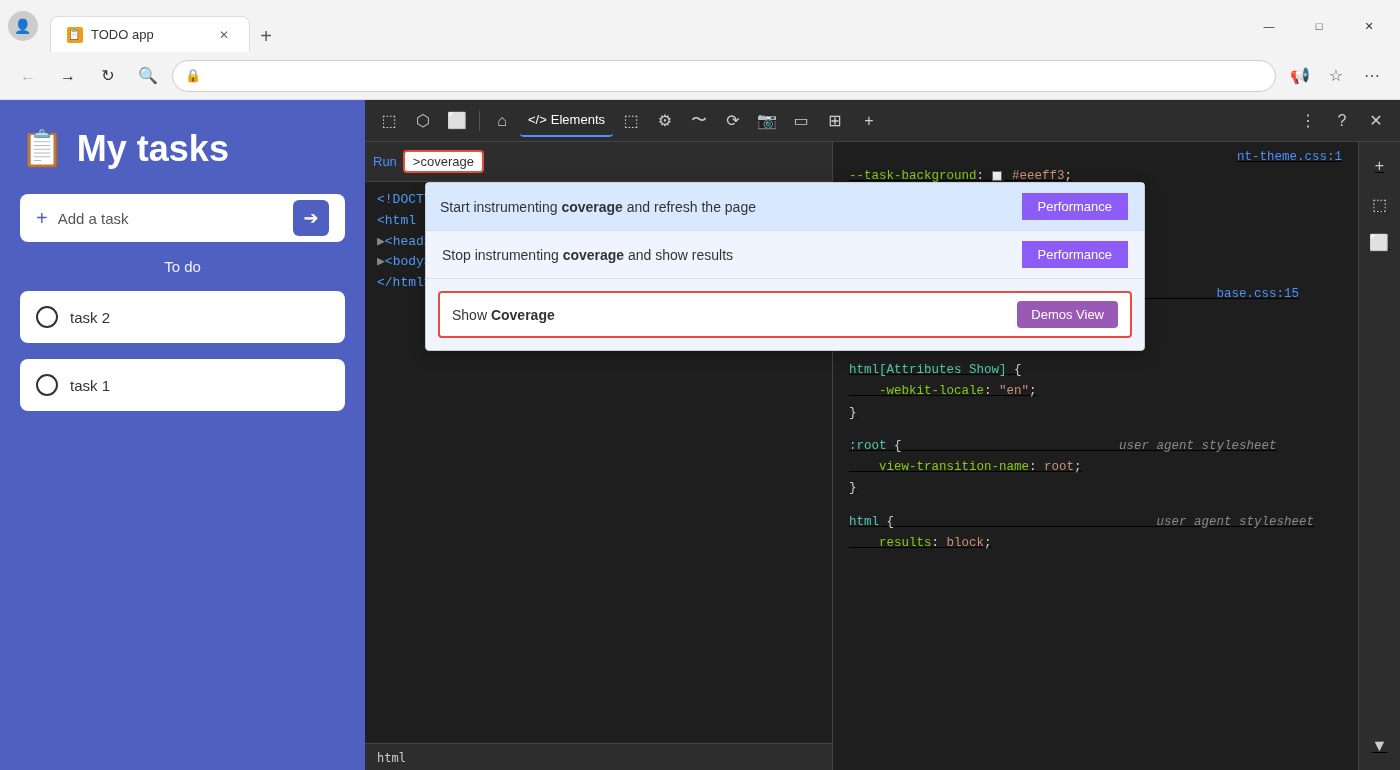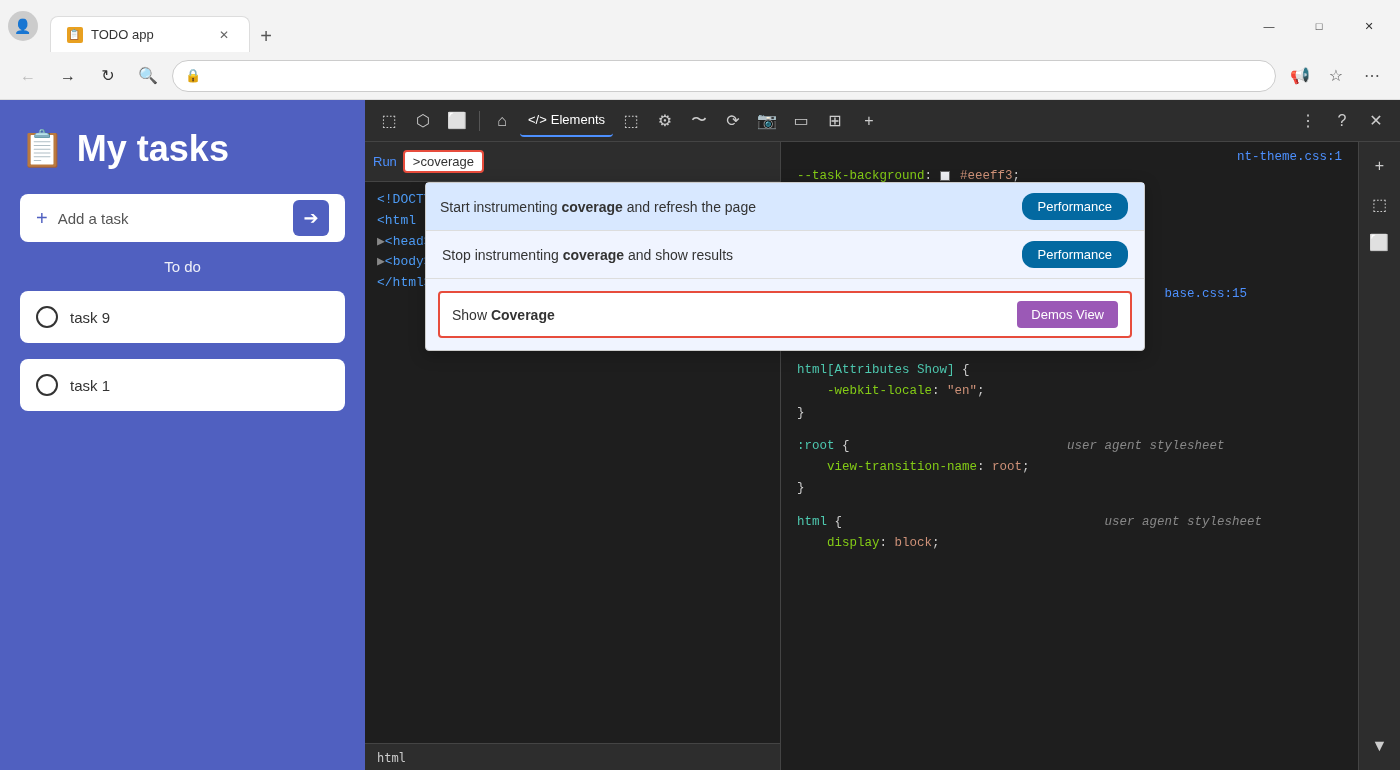--- a/index.html
+++ b/index.html
@@ -269,21 +269,21 @@
       display: flex; align-items: center; gap: 2px;
     }
 
     
     .devtools-body {
       flex: 1;
       display: flex;
       overflow: hidden;
     }
     .devtools-left {
-      width: 416px;
+      width: 468px;
       border-right: 1px solid #444;
       display: flex;
       flex-direction: column;
       position: relative;
     }
 
     
     .command-bar {
       height: 40px;
       background: #2d2d2d;
@@ -359,24 +359,24 @@
     }
     .autocomplete-item:last-child { border-bottom: none; }
     .autocomplete-item.highlighted { background: #d8e8ff; padding-left: 14px; }
     .autocomplete-text {
       flex: 1;
       font-size: 14px;
       color: #333;
     }
     .autocomplete-text strong { font-weight: 700; }
     .perf-btn {
-      background: #0369a1;
+      background: #8b5cf6;
       color: white;
       border: none;
-      border-radius: 12px;
+      border-radius: 0;
       padding: 6px 16px;
       font-size: 13px;
       font-weight: 500;
       cursor: pointer;
       white-space: nowrap;
     }
     .show-coverage-item {
       border: 2px solid #e74c3c;
       border-radius: 4px;
       margin: 12px;
@@ -433,20 +433,21 @@
     }
     .css-punct { color: #ccc; }
     .css-section {
       margin-bottom: 12px;
     }
 
     .devtools-right-wrapper {
       display: flex;
       flex: 1;
       overflow: hidden;
+      text-decoration: underline;
     }
 
     
     .devtools-side-icons {
       width: 42px;
       background: #2d2d2d;
       display: flex;
       flex-direction: column;
       align-items: center;
       padding: 8px 0;
@@ -509,21 +510,21 @@
         <span class="todo-title">My tasks</span>
       </div>
       <div class="add-task-bar">
         <span class="add-task-plus">+</span>
         <span class="add-task-text">Add a task</span>
         <div class="add-task-arrow">➔</div>
       </div>
       <div class="todo-section-label">To do</div>
       <div class="task-item">
         <div class="task-checkbox"></div>
-        <span class="task-label">task 9</span>
+        <span class="task-label">task 2</span>
       </div>
       <div class="task-item">
         <div class="task-checkbox"></div>
         <span class="task-label">task 1</span>
       </div>
     </div>
 
     <div class="devtools">
 
       <div class="devtools-toolbar">
@@ -680,21 +681,21 @@
                 <div class="css-line"><span class="css-punct">}</span></div>
               </div>
 
               <div class="css-section">
                 <div class="css-line">
                   <span class="css-selector">html</span>
                   <span class="css-punct"> { &nbsp;&nbsp;&nbsp;&nbsp;&nbsp;&nbsp;&nbsp;&nbsp;&nbsp;&nbsp;&nbsp;&nbsp;&nbsp;&nbsp;&nbsp;&nbsp;&nbsp;&nbsp;&nbsp;&nbsp;&nbsp;&nbsp;&nbsp;&nbsp;&nbsp;&nbsp;&nbsp;&nbsp;&nbsp;&nbsp;&nbsp;&nbsp;&nbsp;</span>
                   <span class="css-comment">user agent stylesheet</span>
                 </div>
                 <div class="css-line">
-                  &nbsp;&nbsp;&nbsp;&nbsp;<span class="css-prop">display</span><span class="css-punct">: </span>
+                  &nbsp;&nbsp;&nbsp;&nbsp;<span class="css-prop">results</span><span class="css-punct">: </span>
                   <span class="css-val">block</span><span class="css-punct">;</span>
                 </div>
               </div>
 
             </div>
           </div>
 
           <div class="devtools-side-icons">
             <div class="side-icon">+</div>
             <div class="side-icon">⬚</div>

